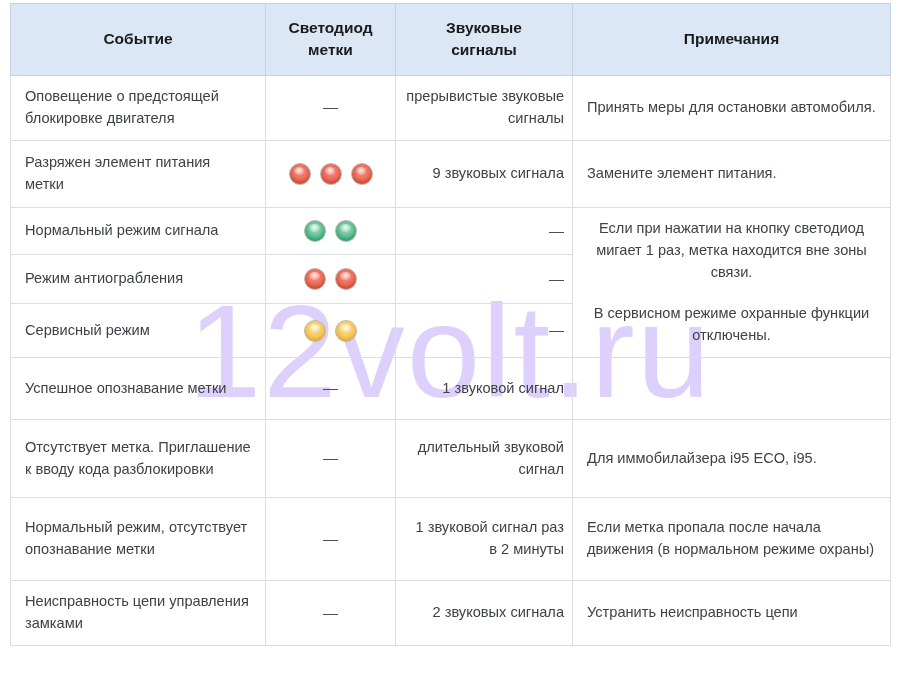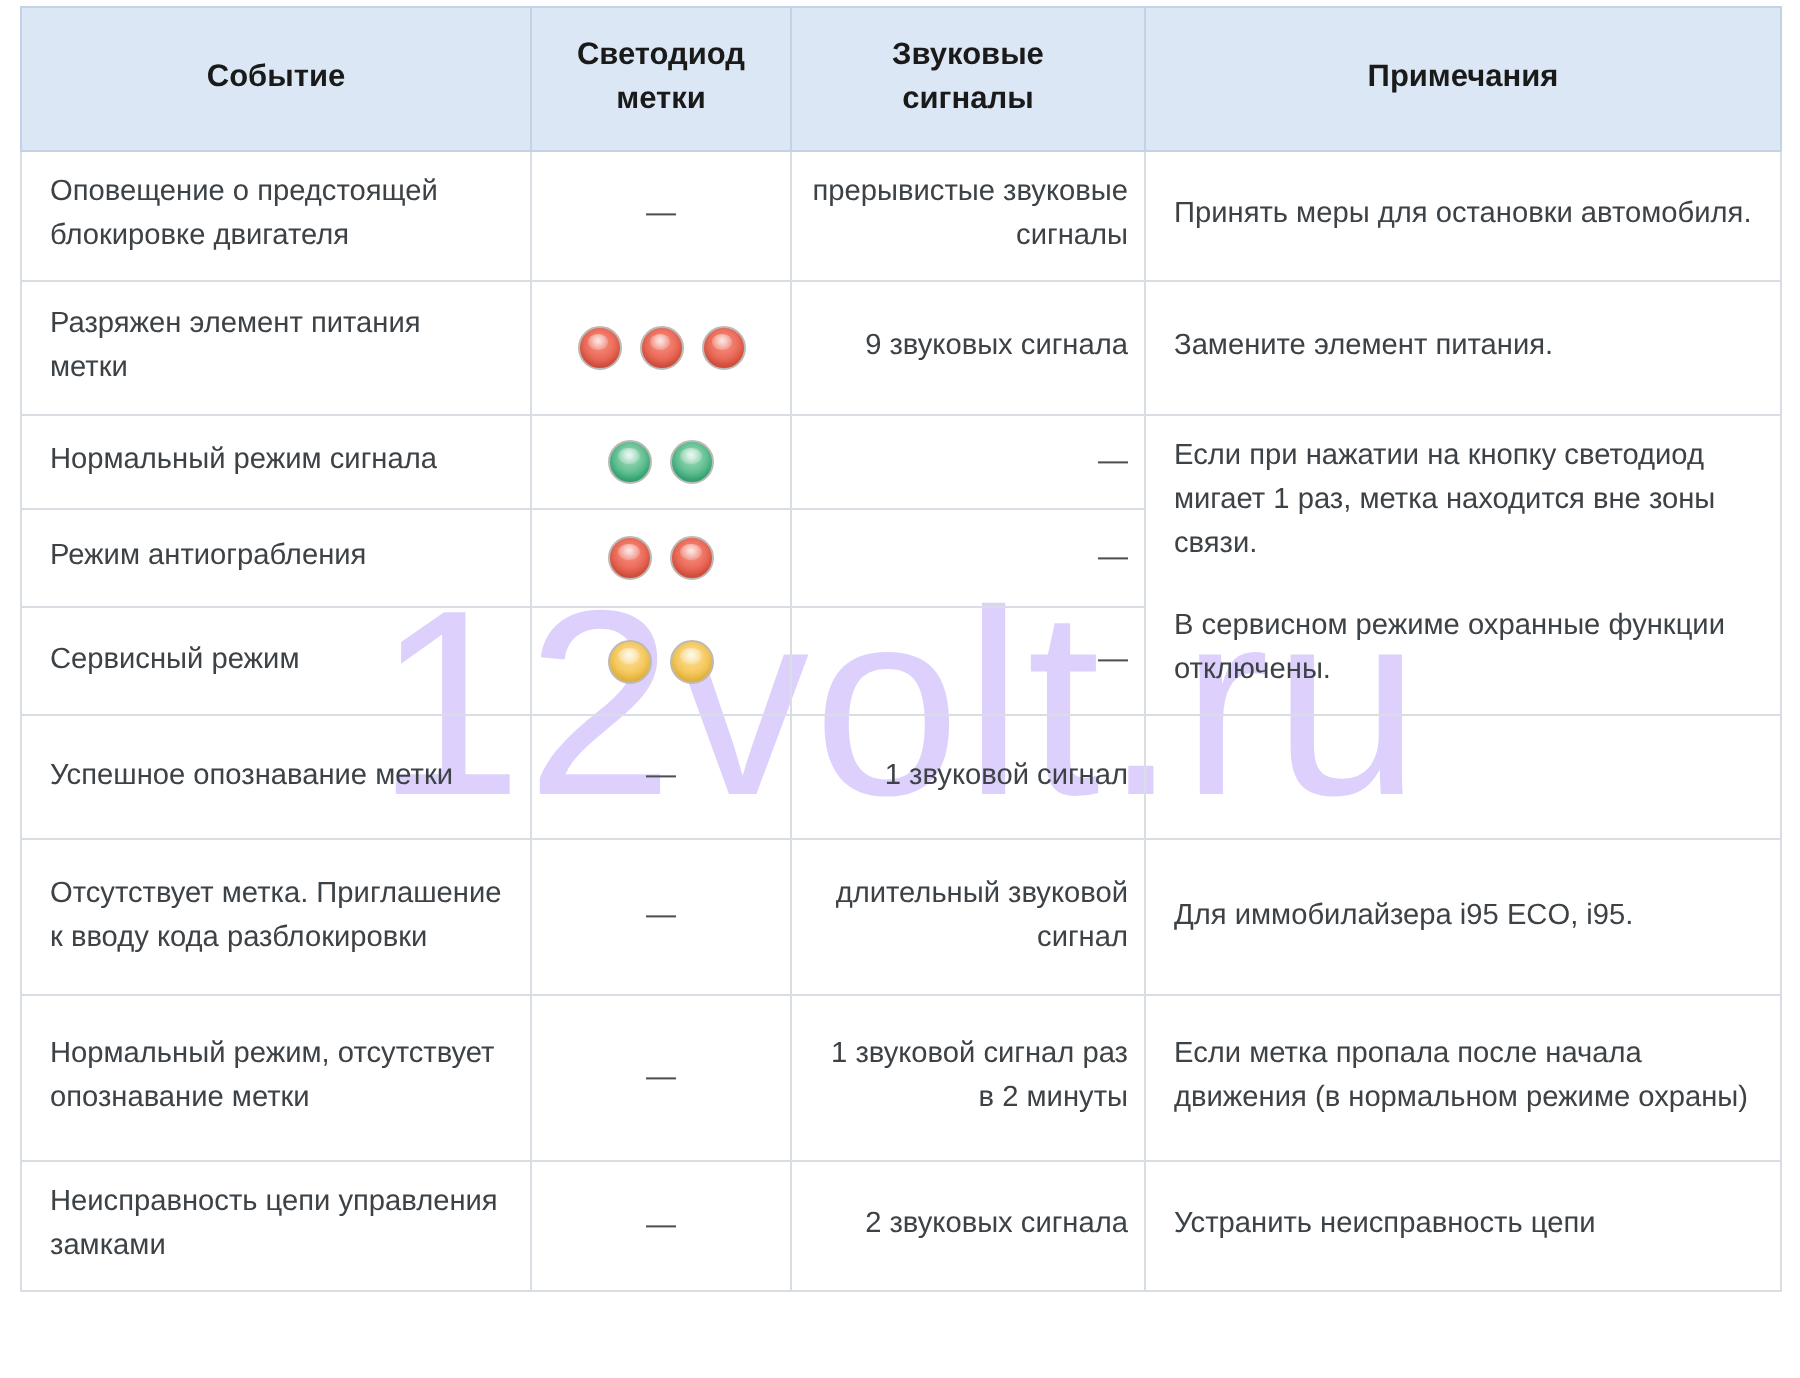--- a/index.html
+++ b/index.html
@@ -111,20 +111,21 @@
 
   .dash {
     display: inline-block;
     color: #4a4f54;
     font-size: 15px;
     letter-spacing: 0;
   }
 
   .note-p {
     margin: 0 0 0 0;
+    text-align: center;
   }
   .note-p + .note-p {
     margin-top: 20px;
   }
 
   
   .led-group {
     display: flex;
     flex-direction: row;
     align-items: center;

